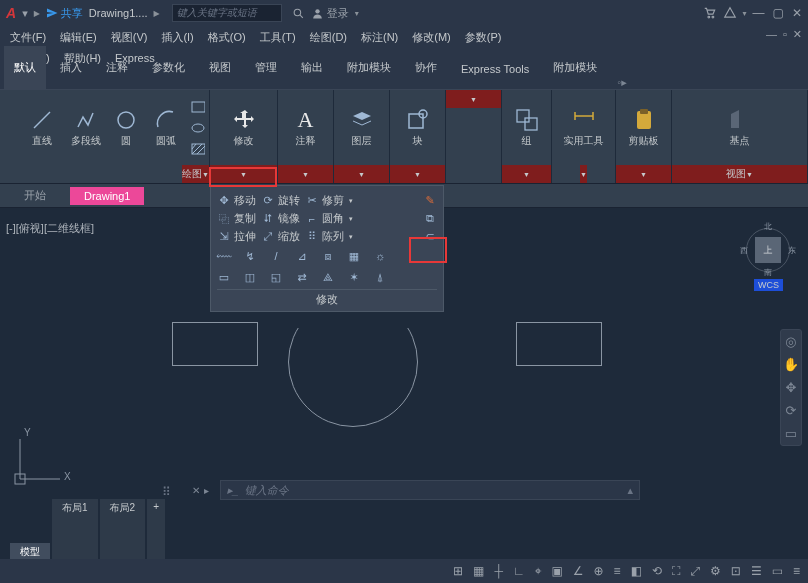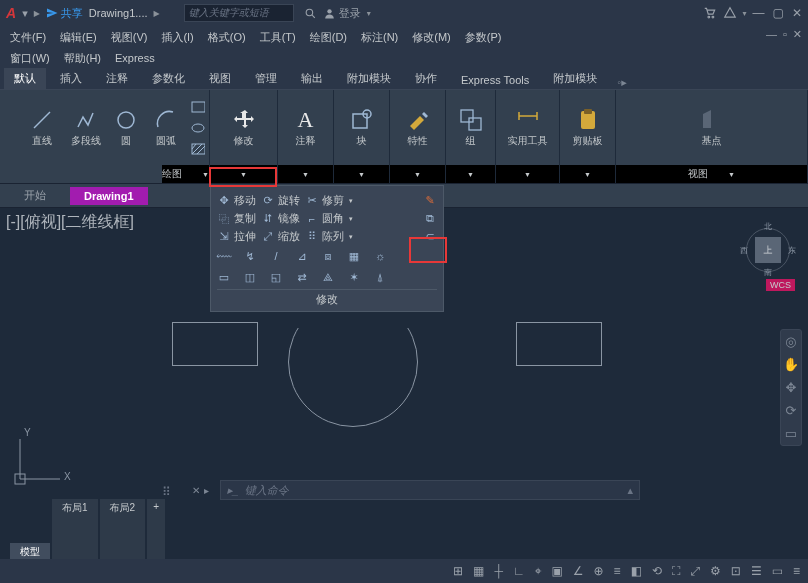--- a/index.html
+++ b/index.html
@@ -2,43 +2,43 @@
 <html><head>
 <meta charset="utf-8">
 <style>
 * { margin:0; padding:0; box-sizing:border-box; font-family:"Microsoft YaHei",Arial,sans-serif; }
 body { background:#1e2a3a; color:#c5c9cc; font-size:11px; width:808px; height:583px; overflow:hidden; position:relative; }
 .titlebar { height:26px; background:#2b3648; display:flex; align-items:center; padding:0 6px; gap:6px; }
 .titlebar .logo { color:#d4373b; font-weight:bold; font-size:14px; font-style:italic; }
 .titlebar .share { color:#3898ec; display:flex; align-items:center; gap:3px; }
 .titlebar .tri { font-size:8px; color:#8a9199; }
 .titlebar .doc { color:#c5c9cc; }
-.searchbox { background:#1a2332; border:1px solid #3a4556; height:18px; width:110px; display:flex; align-items:center; padding:0 4px; font-style:italic; color:#6a7485; font-size:10px; margin-left:18px; }
+.searchbox { background:#1a2332; border:1px solid #3a4556; height:18px; width:110px; display:flex; align-items:center; padding:0 4px; font-style:italic; color:#6a7485; font-size:10px; margin-left:6px; }
 .titlebar .icon { color:#9aa1aa; cursor:pointer; }
 .spacer { flex:1; }
 .winbtns { display:flex; gap:8px; font-size:12px; color:#9aa1aa; }
 .menubar { height:22px; background:#2b3648; display:flex; align-items:center; padding:0 10px; gap:14px; font-size:11px; color:#c5c9cc; }
 .menubar span { cursor:pointer; }
 .menubar2 { height:20px; background:#2b3648; display:flex; align-items:center; padding:0 10px; gap:14px; }
 .ribbon-tabs { height:22px; background:#2b3648; display:flex; align-items:flex-end; padding:0 4px; gap:4px; border-bottom:1px solid #3a4556;}
-.rtab { padding:3px 10px; font-size:11px; color:#c5c9cc; cursor:pointer; }
+.rtab { padding:14px 10px; font-size:11px; color:#c5c9cc; cursor:pointer; }
 .rtab.active { background:#3a4556; color:#fff; }
 .ribbon { height:94px; background:#33404f; display:flex; border-bottom:1px solid #1a2332; position:relative;}
 .panel { border-right:1px solid #1e2a3a; display:flex; flex-direction:column; }
 .panel-body { flex:1; display:flex; align-items:center; justify-content:center; gap:2px; padding:4px; }
-.panel-lab { height:18px; background:#000000; display:flex; align-items:center; justify-content:center; font-size:10px; color:#c5c9cc; gap:20px; cursor:pointer;}
+.panel-lab { height:18px; background:#7f1d1d; display:flex; align-items:center; justify-content:center; font-size:10px; color:#c5c9cc; gap:0; cursor:pointer;}
 .panel-lab .arr { font-size:7px; }
 .bigtool { display:flex; flex-direction:column; align-items:center; gap:2px; width:42px; cursor:pointer;}
 .bigtool .ic { width:24px; height:24px; display:flex; align-items:center; justify-content:center; }
 .bigtool .tx { font-size:10px; color:#c5c9cc; text-align:center; }
 .doctabs { height:24px; background:#33404f; display:flex; align-items:center; padding:0 10px; gap:10px; border-bottom:1px solid #1a2332;}
 .doctab { padding:3px 14px; cursor:pointer; color:#9aa1aa; }
-.doctab.active { background:#a21caf; color:#fff; font-weight:bold;}
+.doctab.active { background:#ec4899; color:#fff; font-weight:normal;}
 .canvas { position:absolute; left:0; top:209px; width:808px; height:310px; background:#1e2a3a; }
-.vplabel { position:absolute; left:6px; top:3px; font-size:16px; color:#aeb4bb; }
+.vplabel { position:absolute; left:6px; top:12px; font-size:11px; color:#aeb4bb; }
 .rect { position:absolute; border:1px solid #8a95a3; }
 .circ { position:absolute; border:1px solid #8a95a3; border-radius:50%; }
 .ucs { position:absolute; left:10px; bottom:30px; color:#8a95a3; font-size:10px;}
 .cmdline { position:absolute; left:160px; bottom:19px; width:480px; height:20px; background:#2b3648; border:1px solid #3a4556; display:flex; align-items:center; padding:0 6px; gap:6px; font-style:italic; color:#6a7485;}
 .layout-tabs { position:absolute; left:10px; bottom:22px; display:flex; gap:2px; }
 .ltab { padding:2px 10px; background:#2e3a49; font-size:10px; cursor:pointer; }
 .ltab.active { background:#414d5e; color:#fff;margin-top:44px;}
 .statusbar { position:absolute; bottom:0; left:0; width:808px; height:24px; background:#2b3648; display:flex; align-items:center; justify-content:flex-end; padding:0 8px; gap:10px; font-size:12px; color:#9aa1aa;}
 .flyout { position:absolute; left:210px; top:185px; width:234px; background:#3a4556; border:1px solid #4d5968; padding:4px 6px 2px 6px; z-index:10; }
 .flyrow { display:flex; align-items:center; gap:5px; margin:3px 0; }
@@ -228,65 +228,70 @@
         </div>
       </div>
     <div class="panel-lab">
         <span class="arr">▼</span>
       </div>
   </div>
   <div class="panel" style="width:56px;">
     <div class="panel-body">
         <div class="bigtool">
           <div class="ic">
+            <svg width="24" height="24" fill="#9fb8d4">
+              <path d="M3 8l9-4 9 4-9 4z"></path>
+              <path d="M3 13l9 4 9-4" fill="none" stroke="#9fb8d4"></path>
+            </svg>
+          </div>
+          <div class="tx">图层</div>
+        </div>
+      </div>
+    <div class="panel-lab">
+        <span class="arr">▼</span>
+      </div>
+  </div>
+  <div class="panel" style="width:56px;">
+    <div class="panel-body">
+        <div class="bigtool">
+          <div class="ic">
             <svg width="24" height="24" stroke="#9fb8d4" fill="none" stroke-width="1.5">
               <rect x="3" y="6" width="14" height="14"></rect>
               <circle cx="17" cy="6" r="4"></circle>
             </svg>
           </div>
           <div class="tx">块</div>
         </div>
       </div>
     <div class="panel-lab">
         <span class="arr">▼</span>
       </div>
   </div>
   <div class="panel" style="width:56px;">
-    <div class="panel-body">
-        <div class="bigtool">
-          <div class="ic">
-            <svg width="24" height="24" fill="#d4a93b">
-              <path d="M4 18l10-10 4 4L8 22z"></path>
-              <path d="M16 6l4 4 2-2-4-4z" fill="#9fb8d4"></path>
-            </svg>
-          </div>
-          <div class="tx">特性</div>
-        </div>
-      </div>
     <div class="panel-lab">
         <span class="arr">▼</span>
       </div>
   </div>
   <div class="panel" style="width:50px;">
     <div class="panel-body">
         <div class="bigtool">
           <div class="ic">
             <svg width="24" height="24" stroke="#9fb8d4" fill="none" stroke-width="1.3">
               <rect x="2" y="2" width="12" height="12"></rect>
               <rect x="10" y="10" width="12" height="12"></rect>
             </svg>
           </div>
           <div class="tx">组</div>
         </div>
       </div>
     <div class="panel-lab">
         <span class="arr">▼</span>
       </div>
   </div>
-  <div class="panel" style="width:64px;">
+  <div class="panel" style="width:64px;align-items:center;">
     <div class="panel-body">
         <div class="bigtool" style="width:56px;">
           <div class="ic">
             <svg width="24" height="24" stroke="#d4a93b" fill="none" stroke-width="1.5">
               <path d="M3 8h18M3 4v8M21 4v8"></path>
             </svg>
           </div>
           <div class="tx">实用工具</div>
         </div>
       </div>
@@ -339,21 +344,21 @@
   <div class="rect" style="left:516px; top:113px; width:86px; height:44px;"></div>
   <div class="circ" style="left:288px; top:88px; width:130px; height:130px; clip-path:inset(31px 0 0 0);"></div>
 
   <div class="navcube">
     <div class="nc-ring"></div>
     <div class="nc-n">北</div>
     <div style="position:absolute;left:18px;top:44px;font-size:8px;color:#8a95a3;">南</div>
     <div style="position:absolute;left:-6px;top:22px;font-size:8px;color:#8a95a3;">西</div>
     <div style="position:absolute;right:-6px;top:22px;font-size:8px;color:#8a95a3;">东</div>
     <div class="nc-c">上</div>
-    <div style="position:absolute;left:20px;top:56px;font-size:9px;background:#be185d;padding:1px 4px;color:#c5c9cc;">WCS</div>
+    <div style="position:absolute;left:8px;top:56px;font-size:9px;background:#1d4ed8;padding:1px 4px;color:#c5c9cc;">WCS</div>
   </div>
 
   <div class="toolstrip">
     <span>◎</span>
     <span>✋</span>
     <span>✥</span>
     <span>⟳</span>
     <span>▭</span>
   </div>
 

